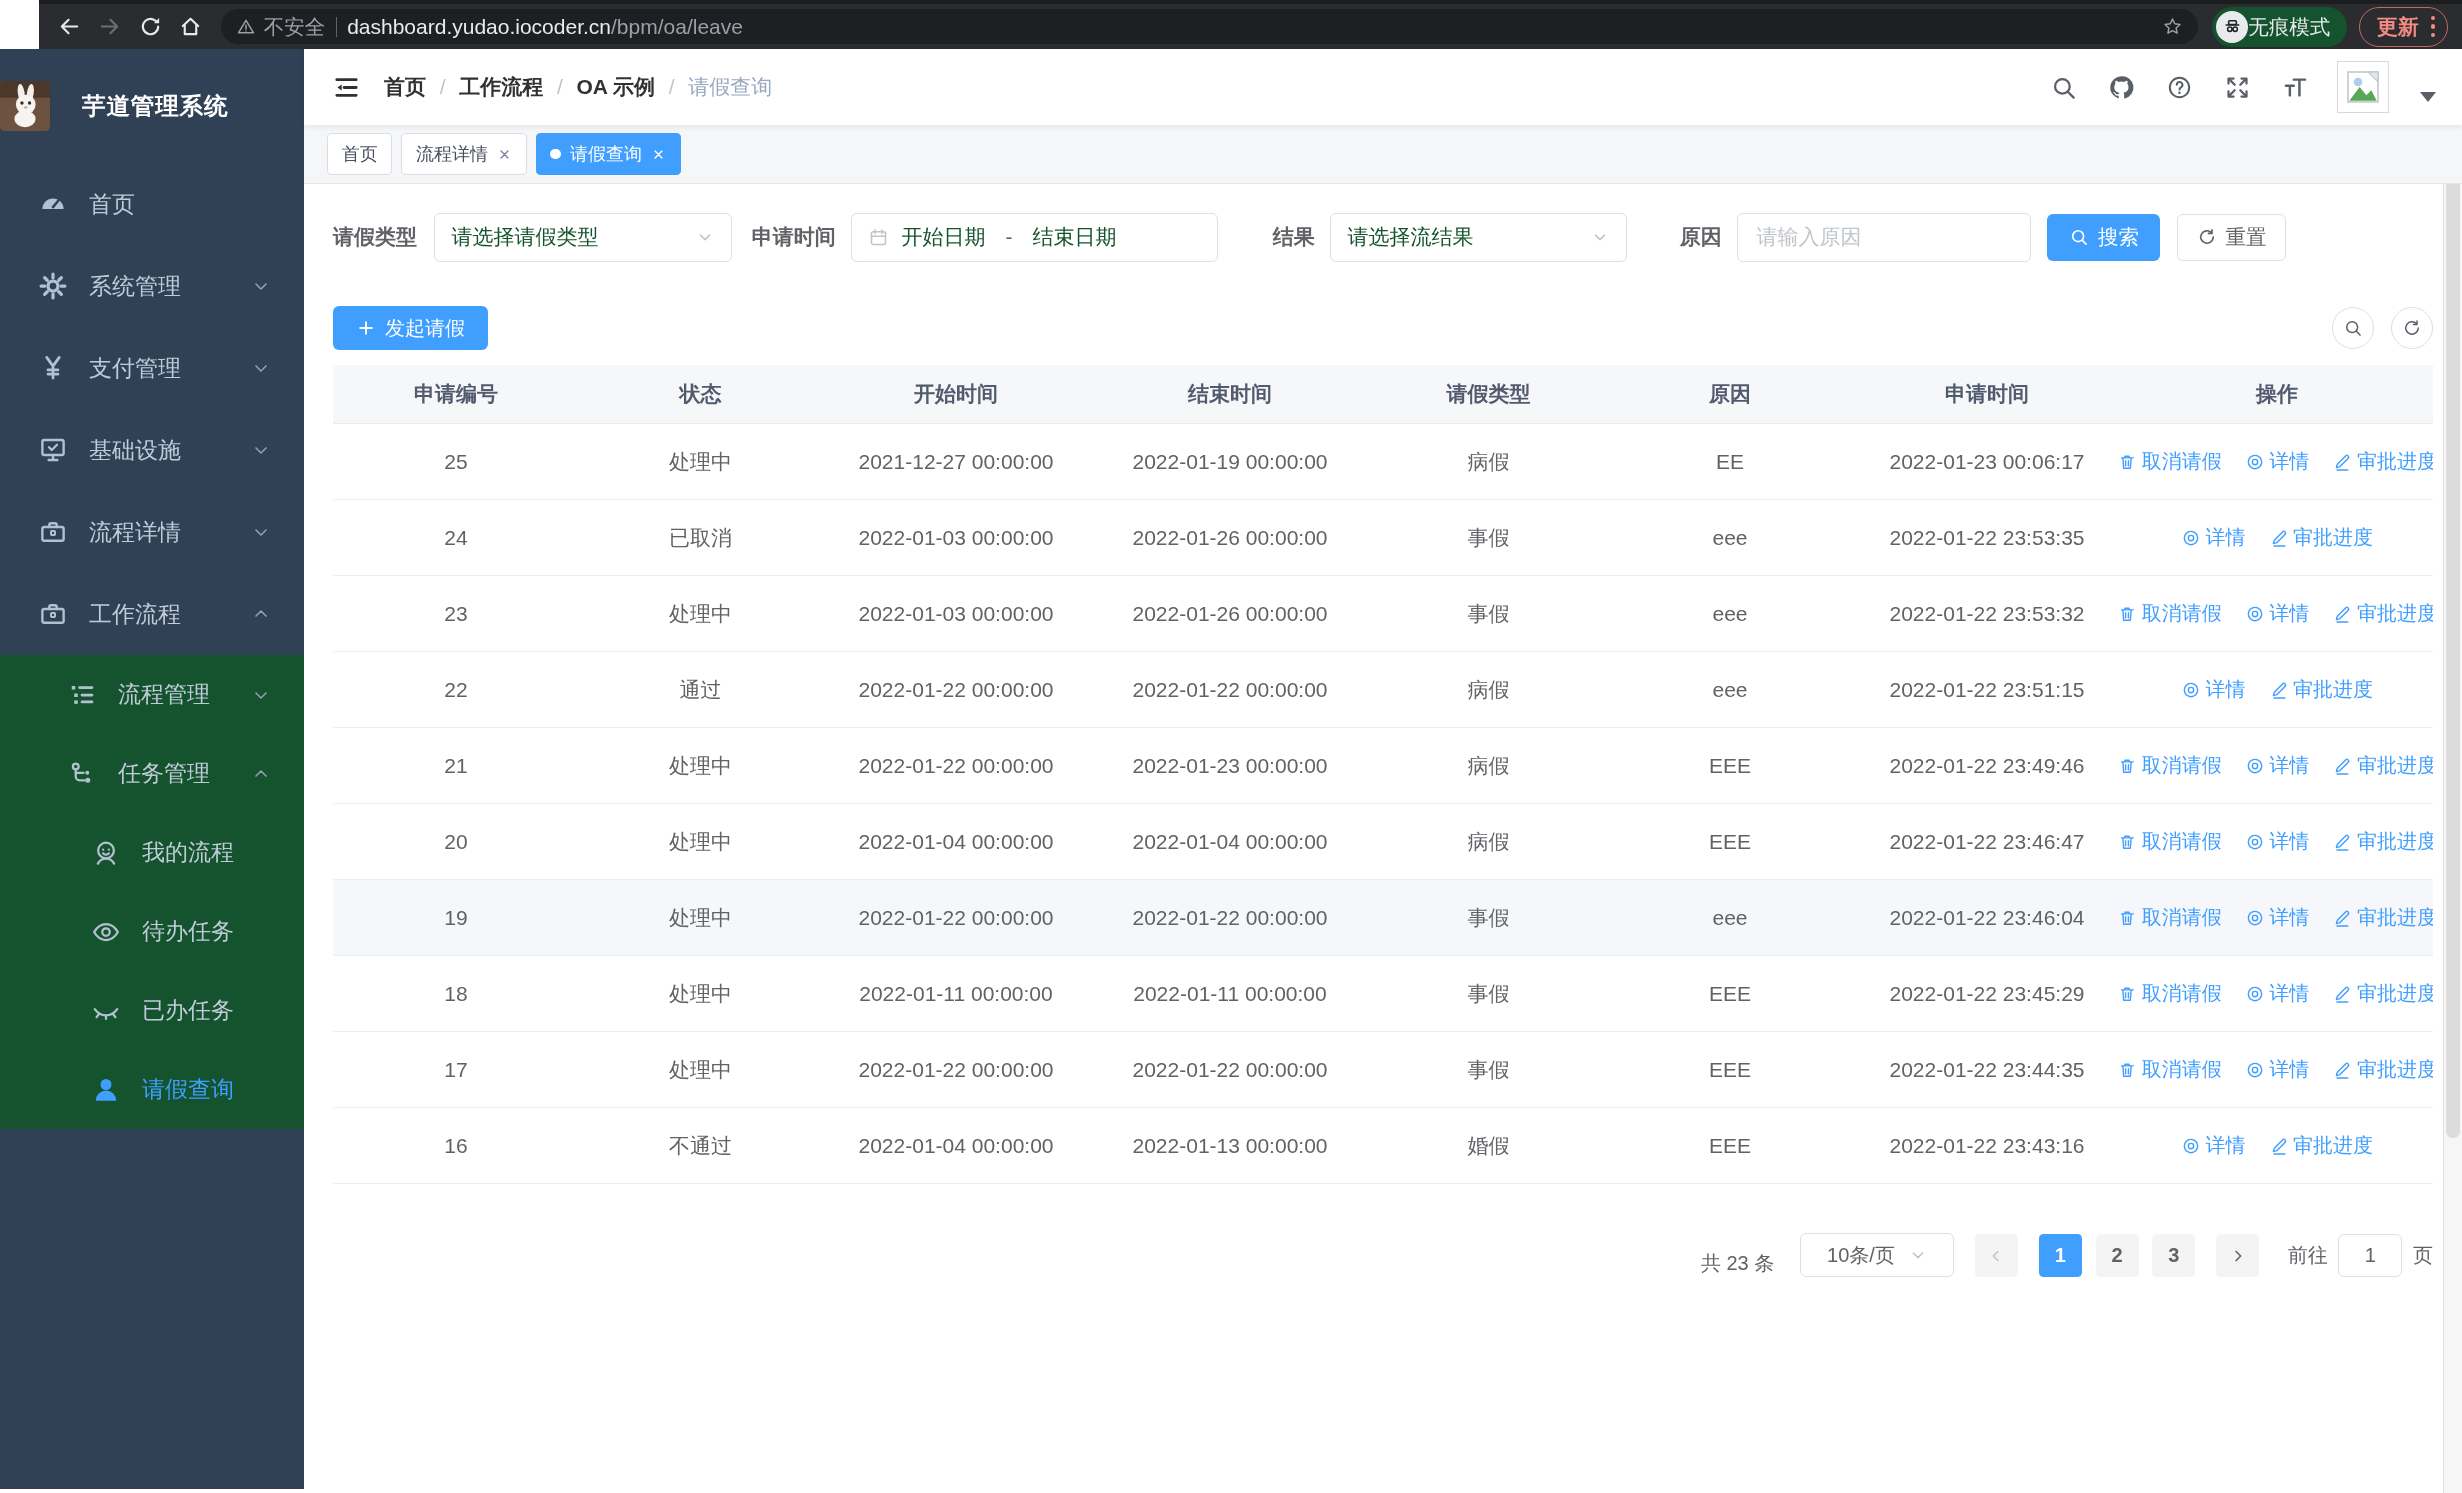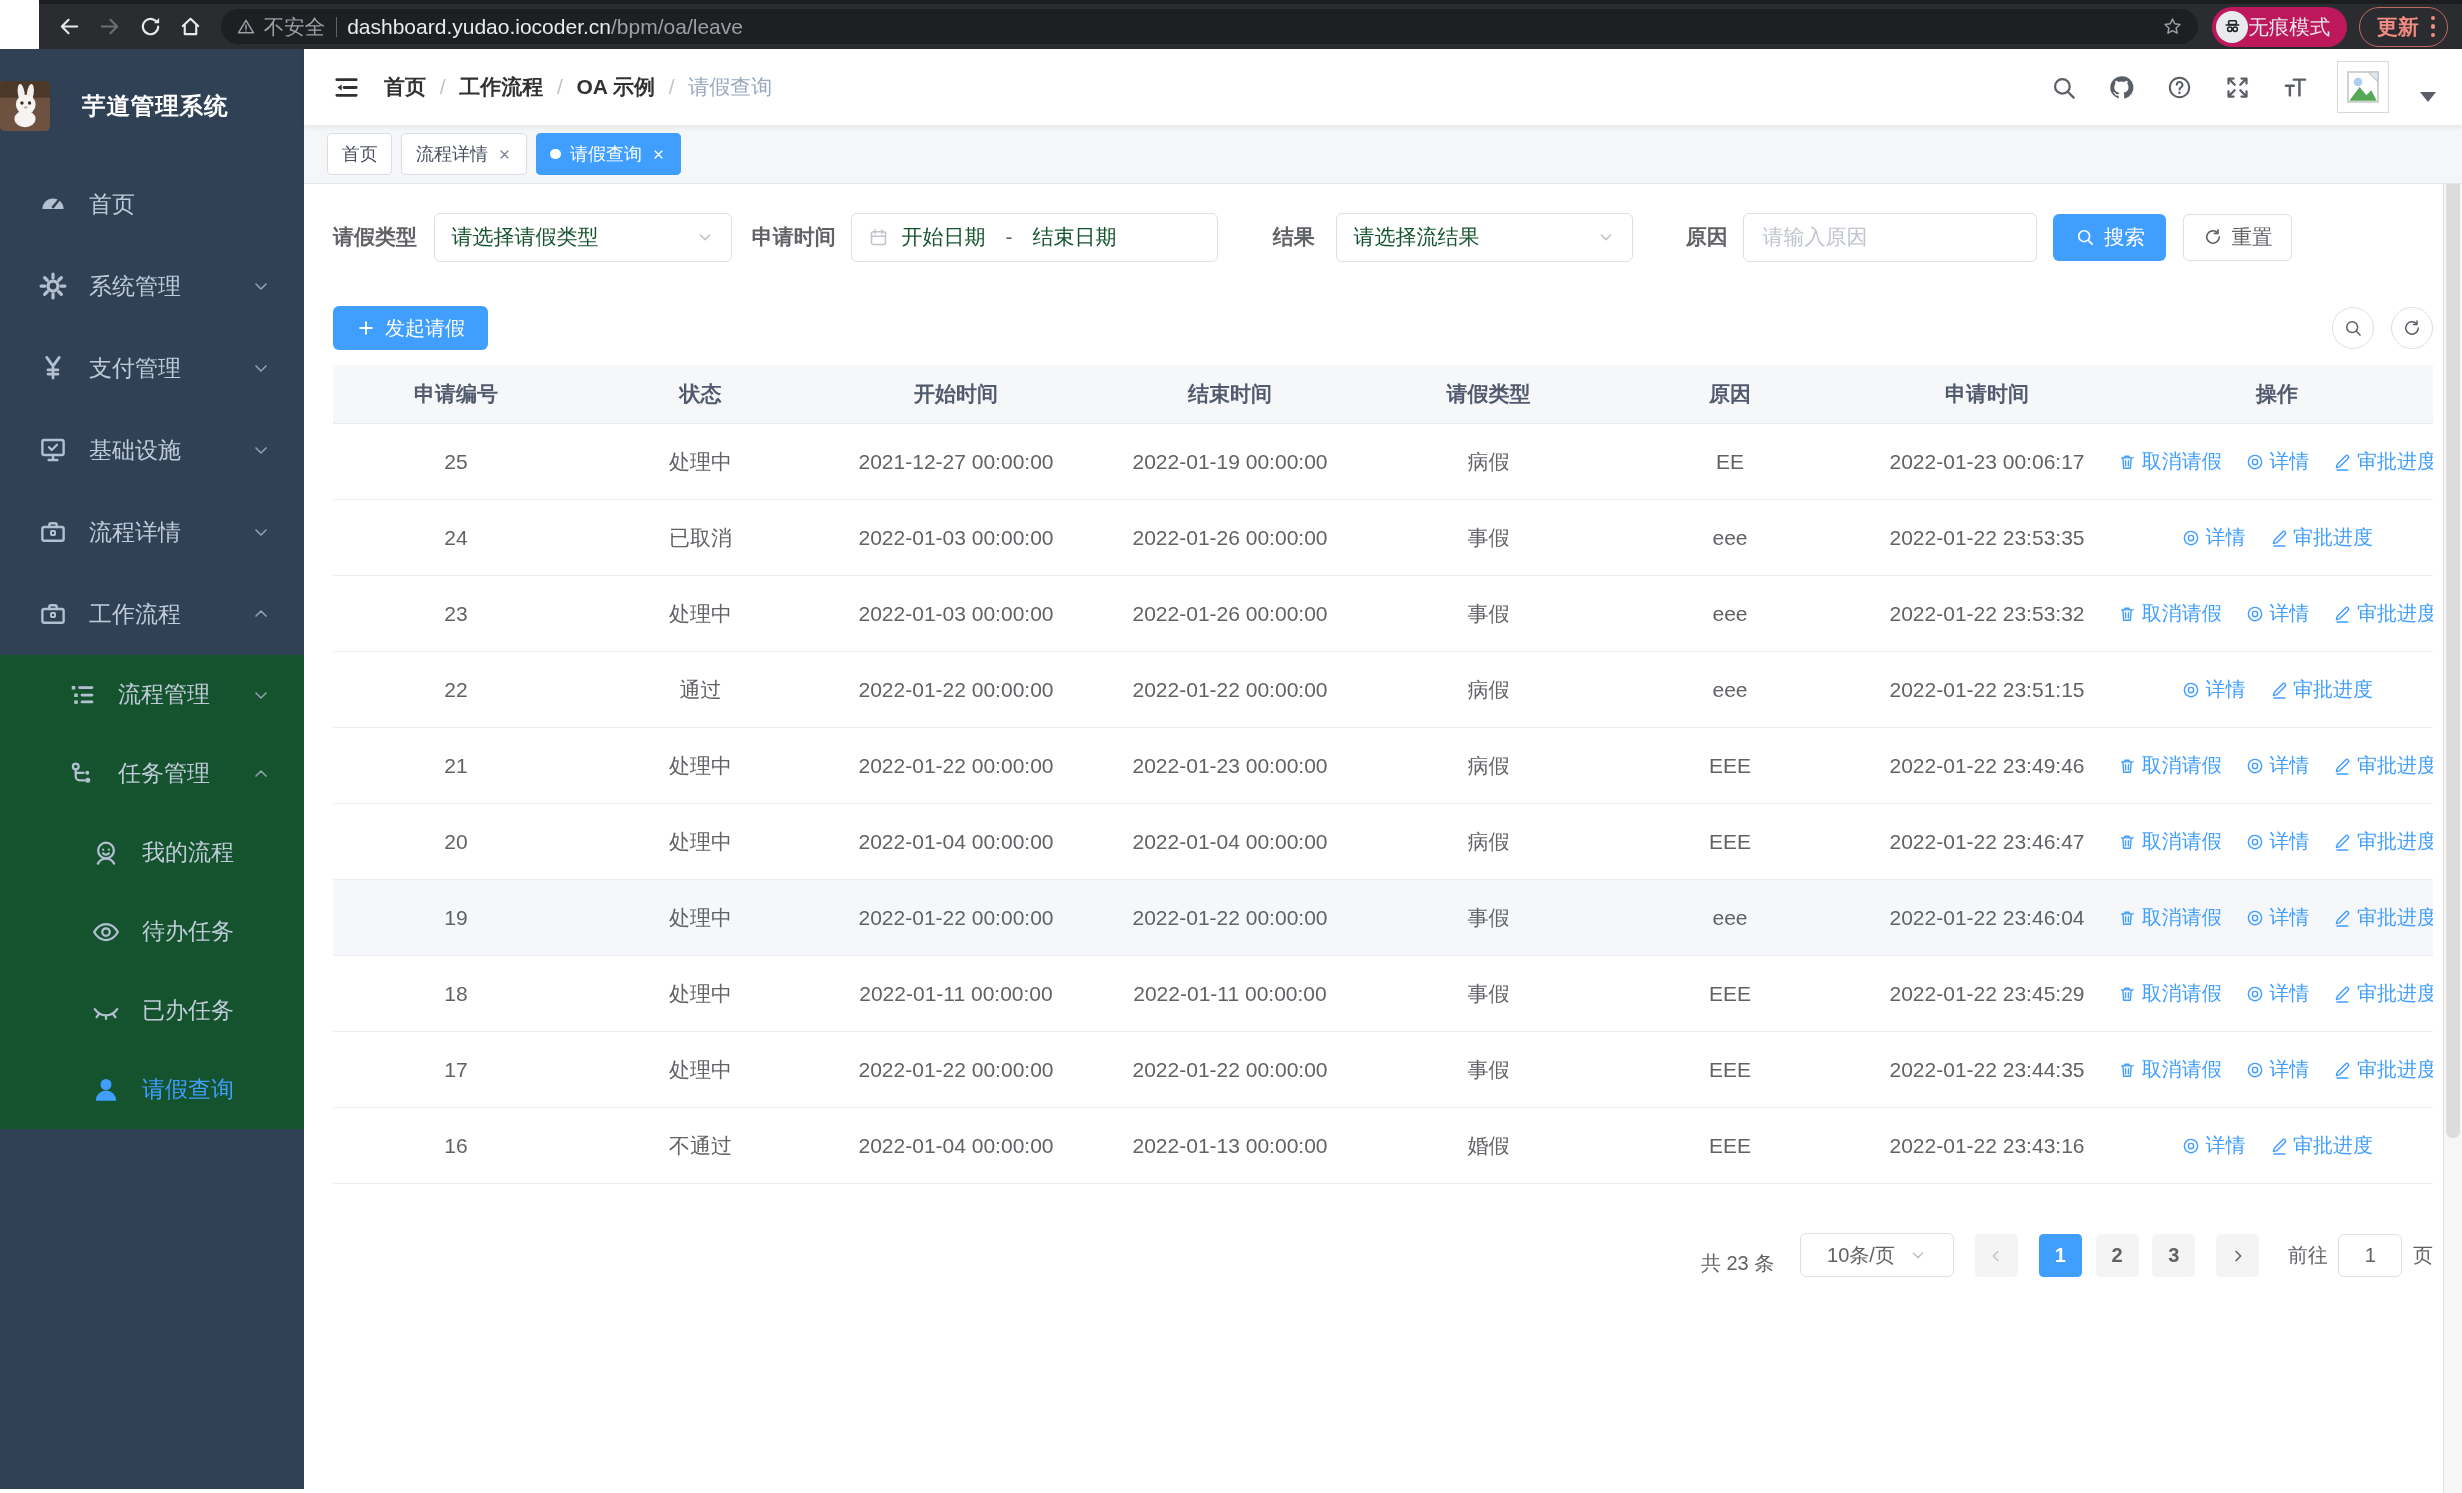--- a/index.html
+++ b/index.html
@@ -23,21 +23,21 @@
     display:flex;align-items:center;padding:0 15px;gap:10.6px;min-width:0;
   }
   .warn-wrap{display:flex;align-items:center;gap:7.6px;color:#9aa0a6}
   .warn-wrap svg{width:20px;height:20px}
   .security-label{color:#9aa0a6;font-size:20.5px}
   .url-div{width:0.8px;height:20px;background:#5f6368}
   .url-text{font-size:21px;color:#e8eaed;white-space:nowrap;overflow:hidden}
   .url-text .path{color:#9aa0a6}
   .star-btn{margin-left:auto;color:#9aa0a6}
   .star-btn svg{width:21px;height:21px}
-  .incog-chip{height:40px;background:#be185d;border-radius:20px;display:flex;align-items:center;gap:0;padding:0 16.7px 0 4.6px}
+  .incog-chip{height:40px;background:#14532d;border-radius:20px;display:flex;align-items:center;gap:0;padding:0 16.7px 0 4.6px}
   .incog-circle{width:32px;height:32px;border-radius:50%;background:#e8eaed;display:flex;align-items:center;justify-content:center;color:#202124}
   .incog-circle svg{width:23px;height:23px}
   .incog-label{color:#e8eaed;font-size:20.5px}
   .update-pill{
     height:38px;border:1.5px solid #bf6a63;border-radius:20px;display:flex;align-items:center;
     gap:12px;padding:0 12px 0 16.7px;color:#f28b82;margin-left:4.6px;
   }
   .update-label{font-size:21px;font-weight:700}
   .kebab{display:flex;flex-direction:column;gap:3.8px}
   .kebab i{width:4.6px;height:4.6px;border-radius:50%;background:#f28b82}
@@ -488,21 +488,21 @@
           <span class="cal-icon">
               <svg class="ic" viewBox="0 0 24 24">
                 <rect x="4" y="5.5" width="16" height="14.5" rx="2" stroke-width="1.8"></rect>
                 <path d="M8 3.5v4M16 3.5v4M4 10.5h16" stroke-width="1.8"></path>
               </svg>
             </span>
           <span class="ph">开始日期</span>
           <span class="date-sep">-</span>
           <span class="ph">结束日期</span>
         </div>
-        <span class="f-label" style="margin-right:21px">结果</span>
+        <span class="f-label" style="margin-right:15px">结果</span>
         <div class="field" style="width:297px;margin-right:53px">
           <span class="ph">请选择流结果</span>
           <span class="sel-caret">
               <svg class="ic" viewBox="0 0 24 24">
                 <path d="M6 9.5l6 6 6-6" stroke-width="2"></path>
               </svg>
             </span>
         </div>
         <span class="f-label" style="margin-right:15px">原因</span>
         <div class="field" style="width:294px;margin-right:16.7px">

